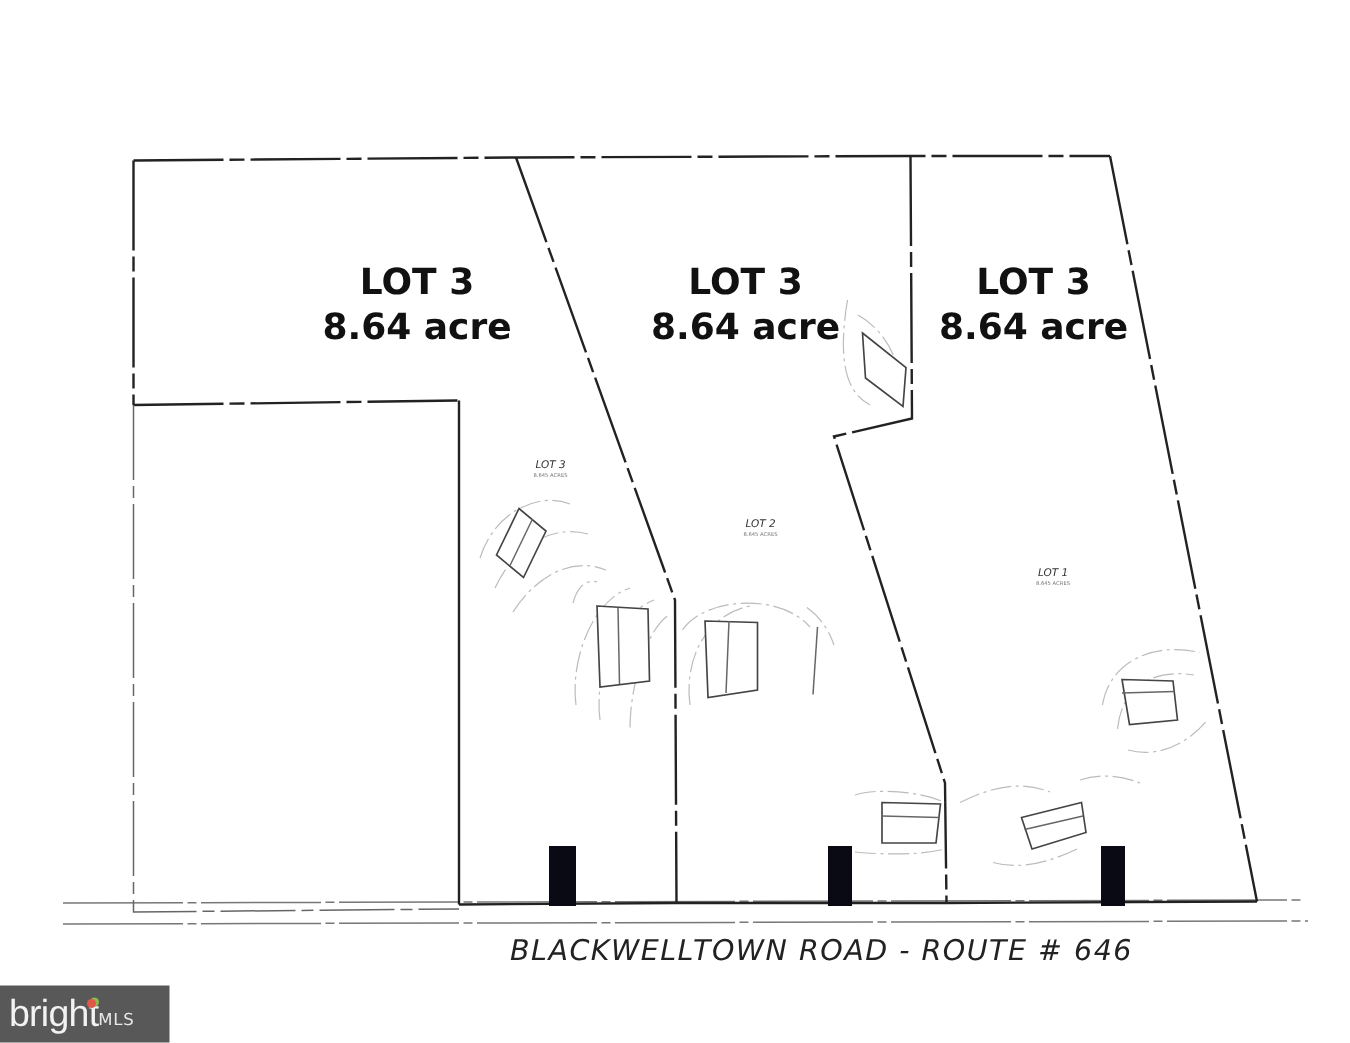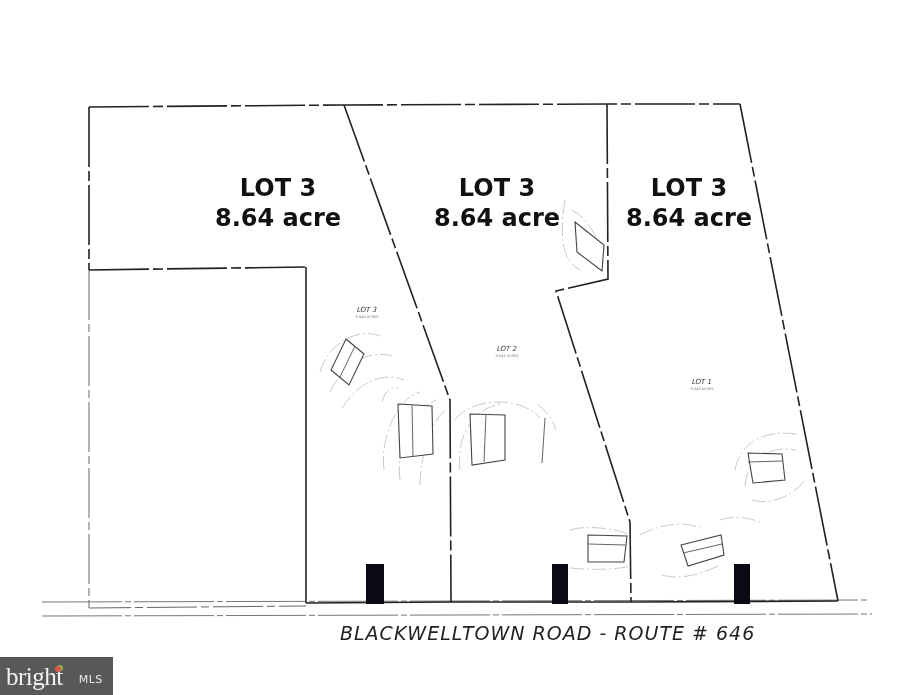--- a/index.html
+++ b/index.html
@@ -13,23 +13,23 @@
     .boundary-dash { fill: none; stroke: #222; stroke-width: 1.6; stroke-dasharray: 60 4 10 4; }
     .thin { fill: none; stroke: #666; stroke-width: 1; }
     .contour { fill: none; stroke: #bbb; stroke-width: 0.8; stroke-dasharray: 14 3 2 3; }
     .bldg { fill: #fff; stroke: #444; stroke-width: 1.1; }
     .road-line { stroke: #777; stroke-width: 1; stroke-dasharray: 80 3 6 3; }
     .marker { fill: #0a0a14; }
     .logo {
       position: absolute; left: 0; top: 657px; width: 113px; height: 38px;
       background: #585858; display: flex; align-items: center; padding-left: 6px; box-sizing: border-box;
     }
-    .logo-word { font-family: Liberation Serif, serif; font-size: 25px; color: #f2f2f2; letter-spacing: -0.5px; line-height: 1; position: relative; }
+    .logo-word { font-family: Liberation Sans, sans-serif; font-size: 25px; color: #f2f2f2; letter-spacing: -0.5px; line-height: 1; position: relative; }
     .logo-dot { position: absolute; width: 6px; height: 6px; border-radius: 50%; background: #e0584a; top: 2px; right: 2px; box-shadow: 2px -1px 0 #8dbb4e; }
-    .logo-mls { font-family: "DejaVu Sans", sans-serif; font-size: 11px; color: #e8e8e8; margin-left: 16px; margin-top: 6px; letter-spacing: 0.5px; }
+    .logo-mls { font-family: "DejaVu Sans", sans-serif; font-size: 11px; color: #e8e8e8; margin-left: 0; margin-top: 6px; letter-spacing: 0.5px; }
   </style>
 </head>
 <body>
 
 <svg id="plan" viewBox="0 0 900 695" xmlns="http://www.w3.org/2000/svg">
 
   <g>
     <line class="road-line" x1="42" y1="602" x2="870" y2="600"></line>
     <line class="road-line" x1="42" y1="616" x2="872" y2="614"></line>
   </g>

